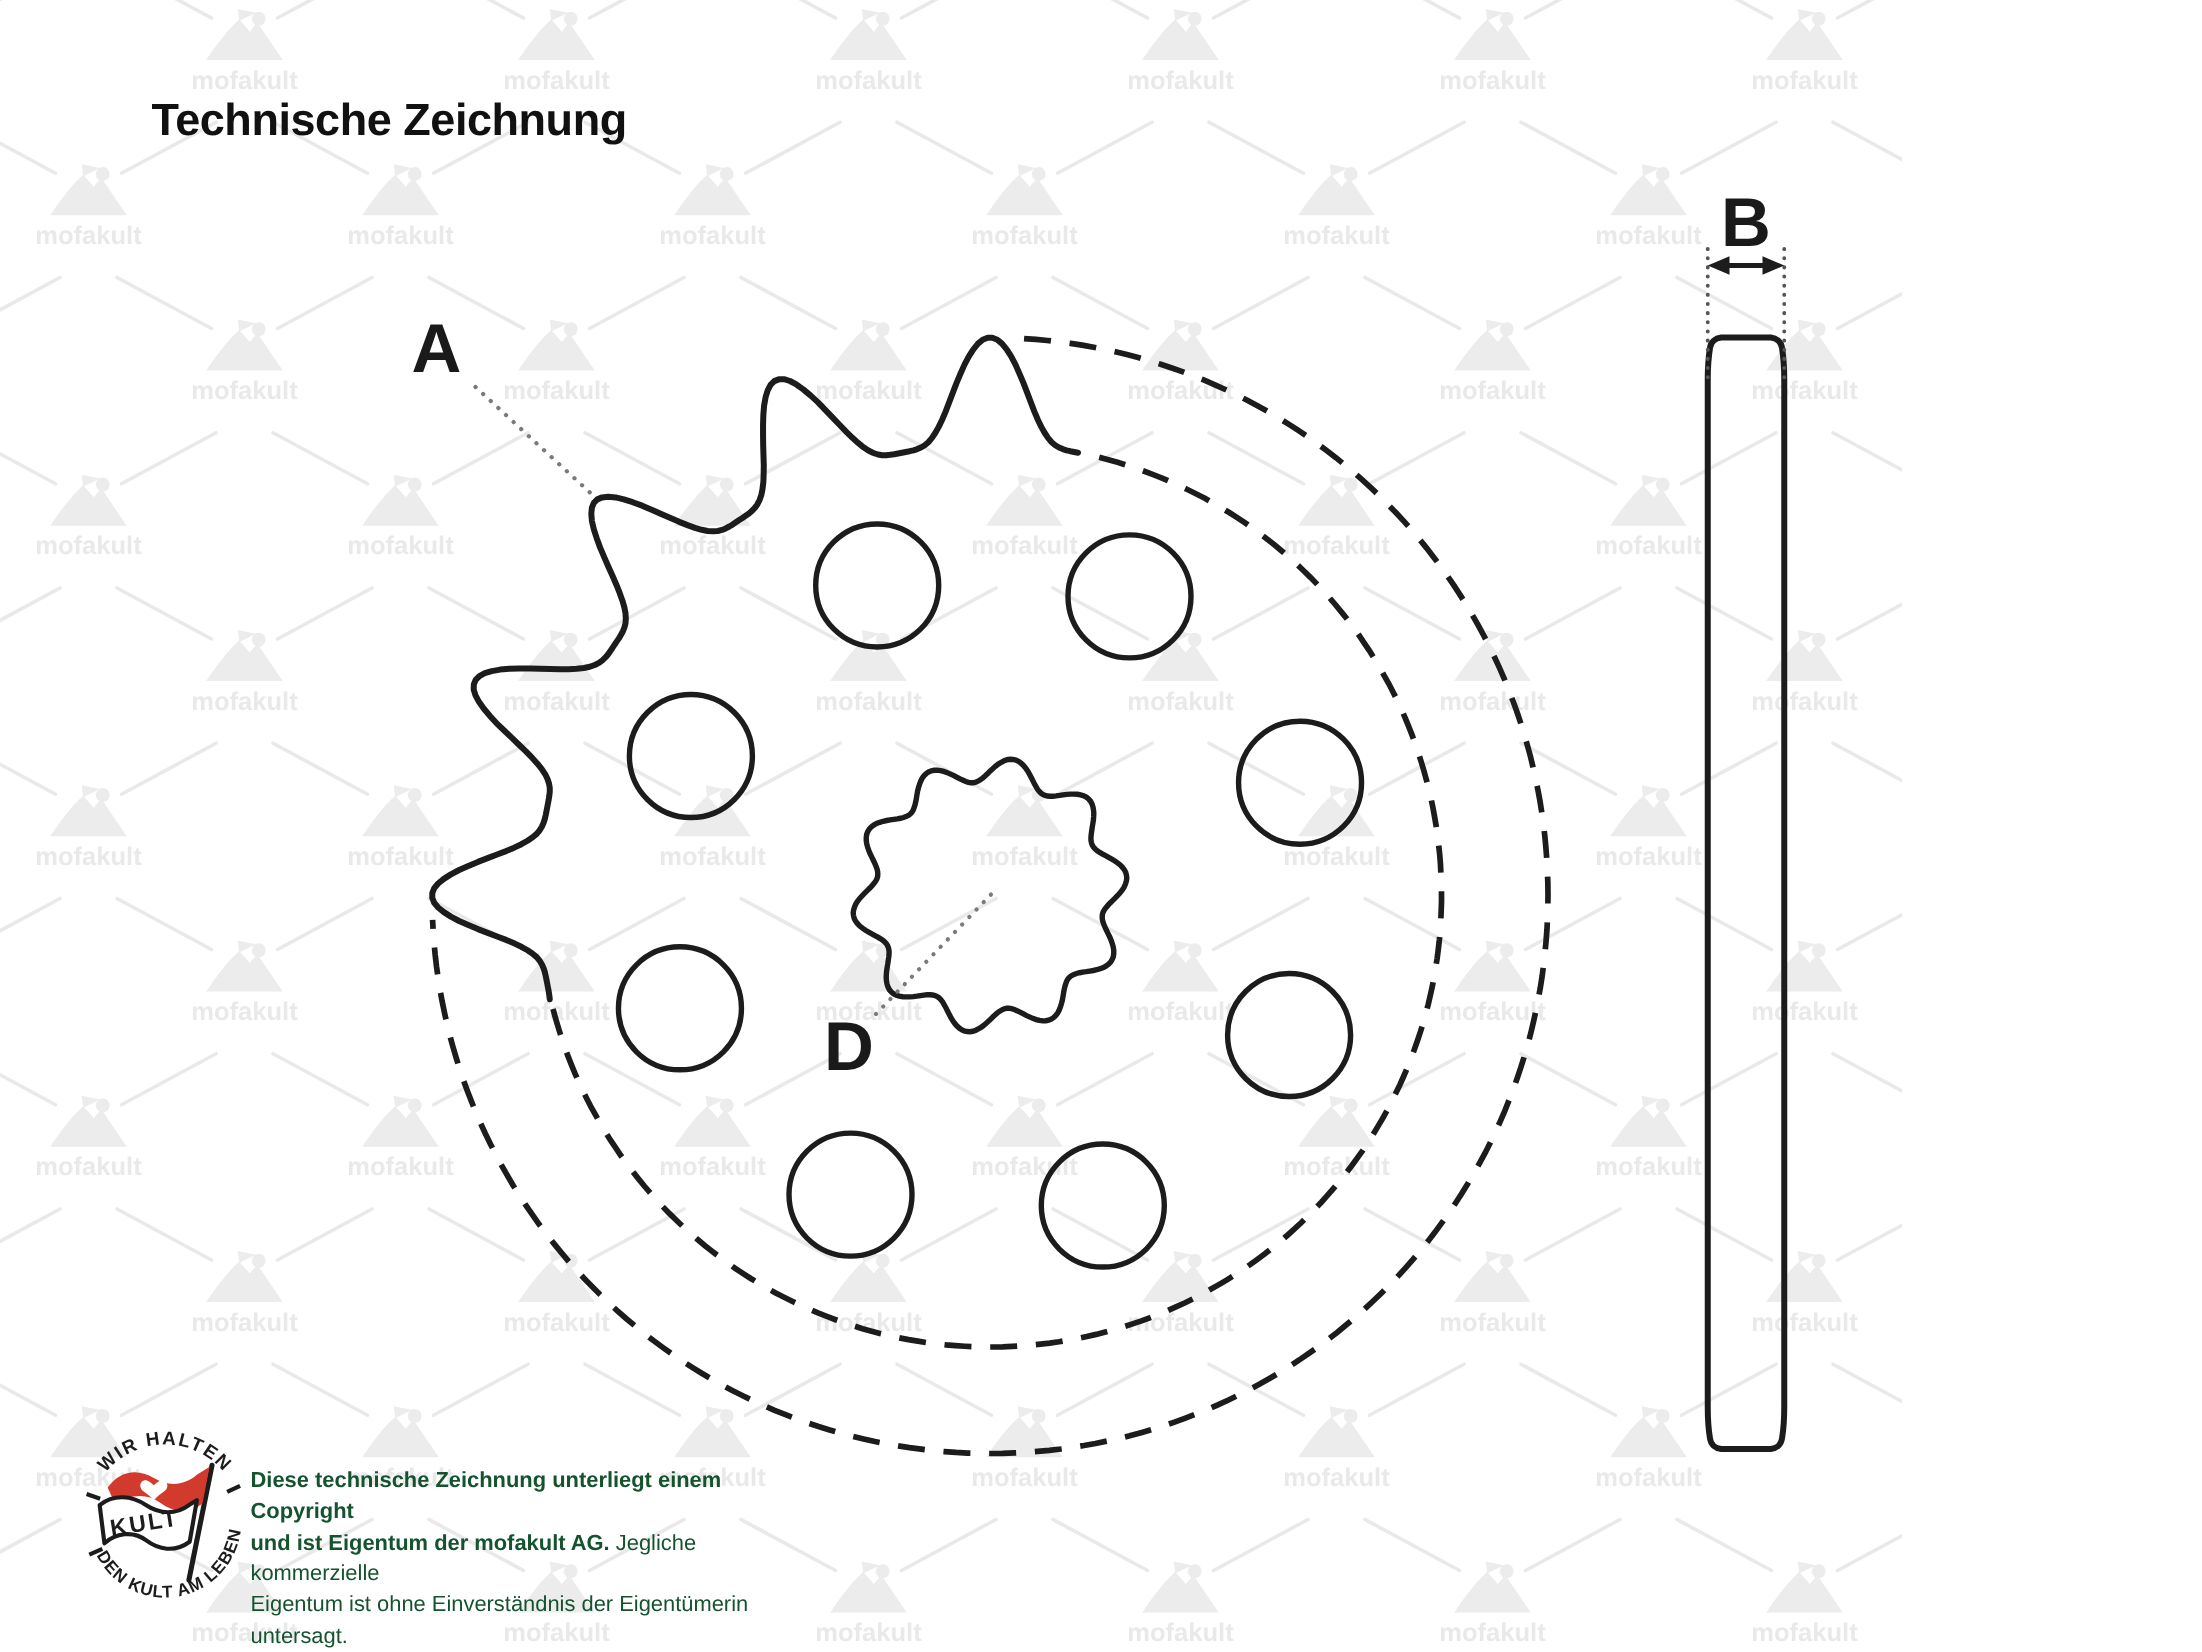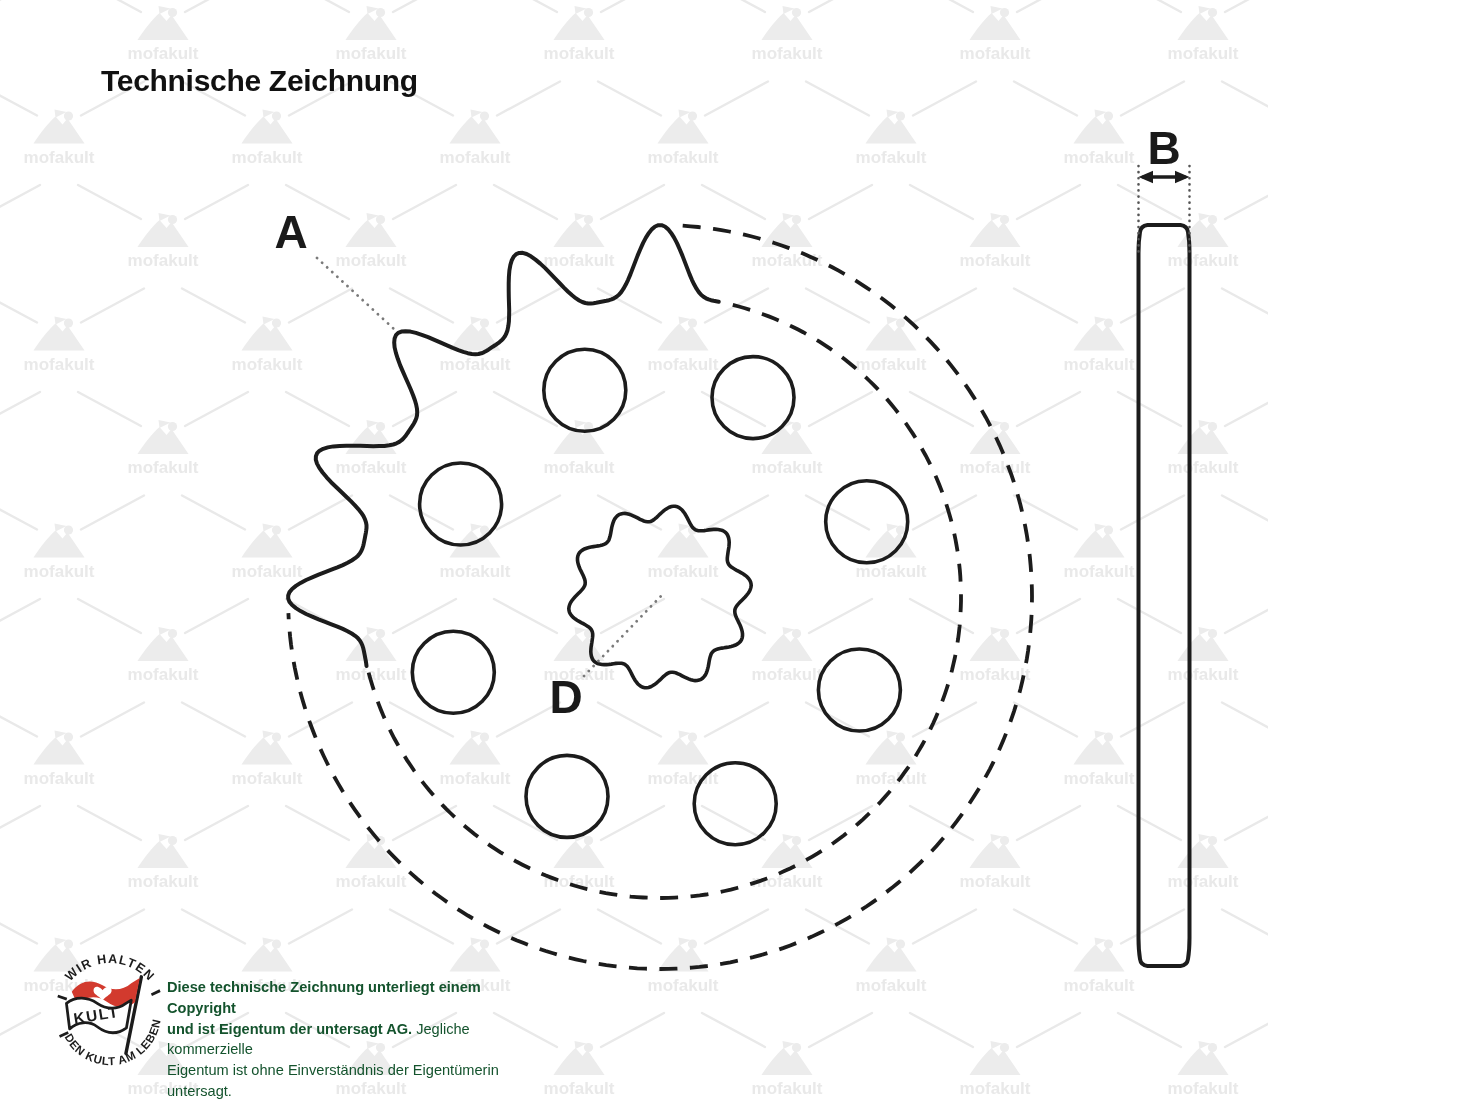--- a/index.html
+++ b/index.html
@@ -840,17 +840,17 @@
     </text>
     <line x1="93.5" y1="29" x2="79" y2="101" stroke="#1c1c1c" stroke-width="3.2" stroke-linecap="round"></line>
     <path d="M28 43 C36 32 47 31 57 37 C66 42.5 76 42 84 35 L92 30 L87.5 53 C79 60 69 58.5 61 52.5 C52 46 41 47.5 33 54 Z" fill="#d23a2e"></path>
     <path d="M57 51 C52.5 46 48.5 45.5 48.5 41.8 C48.5 39.2 50.7 37.8 53 38.7 C55 39.5 57 41.6 57 41.6 C57 41.6 59 39.5 61 38.7 C63.3 37.8 65.5 39.2 65.5 41.8 C65.5 45.5 61.5 46 57 51 Z" fill="#ffffff"></path>
     <path d="M23 54 C32 47 43 48 52 54 C61 60 71 60 79 54 L84 51 L79.5 77 C70 84 60 82 52 76 C44 70 33 71.5 26 78 Z" fill="#ffffff" stroke="#1c1c1c" stroke-width="2.6" stroke-linejoin="round"></path>
     <text x="52" y="70" transform="rotate(-9 52 70)" text-anchor="middle" font-size="14.5" font-weight="bold" letter-spacing="1.5" fill="#1c1c1c">KULT</text>
   </svg>
 
   <div id="copyright-block">
       <div><b>Diese technische Zeichnung unterliegt einem Copyright</b><span></span></div>
-      <div><b>und ist Eigentum der untersagt AG.</b><span> Jegliche kommerzielle</span></div>
+      <div><b>und ist Eigentum der mofakult AG.</b><span> Jegliche kommerzielle</span></div>
       <div><b></b><span>Eigentum ist ohne Einverständnis der Eigentümerin untersagt.</span></div>
     </div>
 
 </div>
 
 </body></html>

